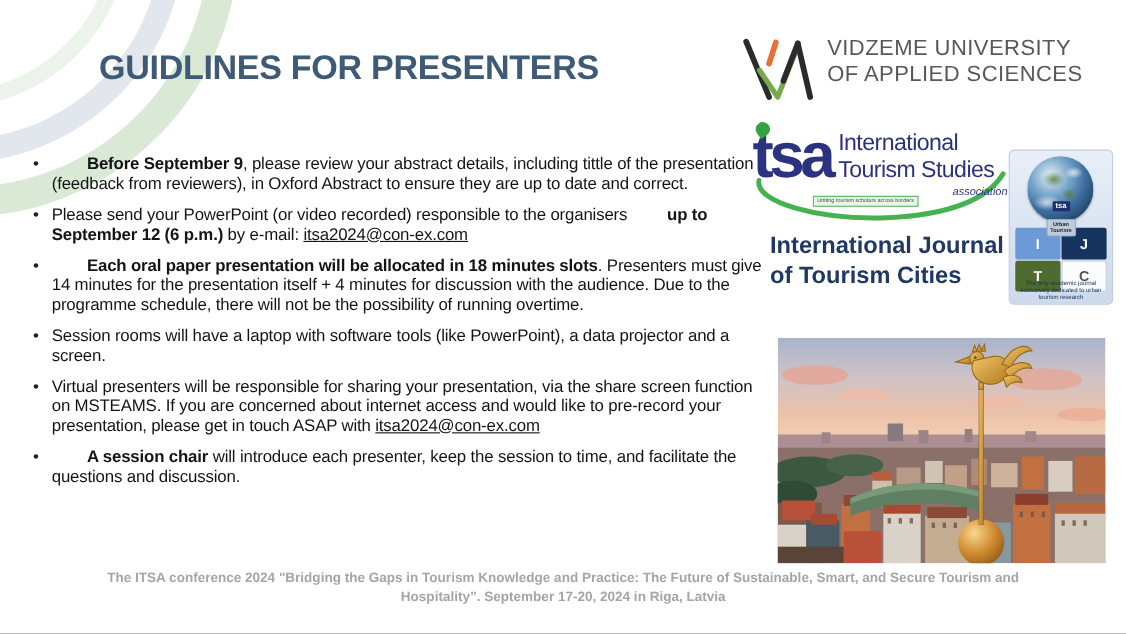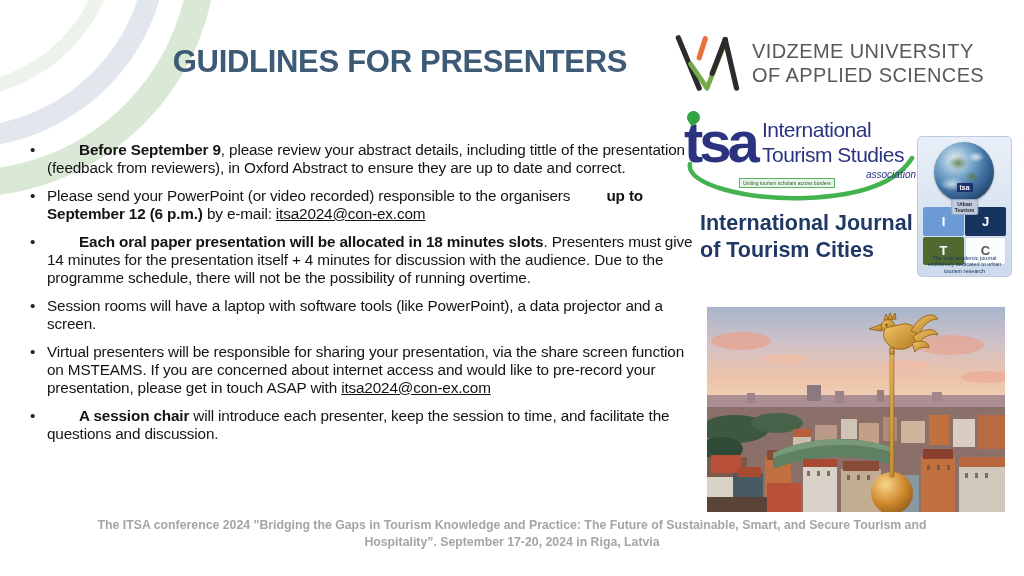--- a/index.html
+++ b/index.html
@@ -8,26 +8,26 @@
     overflow:hidden;font-family:"Liberation Sans",sans-serif;
     margin:0 auto;
   }
   
   .arc{position:absolute;border-radius:50%;pointer-events:none;}
   .arc1{width:446px;height:446px;border:27px solid rgba(168,199,158,.42);top:-303px;left:-283px;}
   .arc2{width:372px;height:372px;border:21px solid rgba(157,176,196,.30);top:-266px;left:-246px;}
   .arc3{width:300px;height:300px;border:14px solid rgba(168,199,158,.22);top:-230px;left:-210px;}
 
   .title{
-    position:absolute;left:90px;top:44px;width:620px;text-align:center;
+    position:absolute;left:90px;top:44px;width:620px;
     font-size:31px;font-weight:bold;color:#3d5a77;letter-spacing:-.3px;
   }
 
   
-  .via{position:absolute;left:674px;top:32px;display:flex;align-items:center;}
+  .via{position:absolute;left:674px;top:32px;display:flex;}
   .via-text{margin-left:12px;color:#57585a;font-size:20px;line-height:24px;letter-spacing:.4px;}
 
   
   .bullets{position:absolute;left:47px;top:141px;width:648px;margin:0;padding:0;list-style:none;
     font-size:15.3px;line-height:17.6px;color:#141414;letter-spacing:-.15px;}
   .bullets li{position:relative;margin-bottom:11px;}
   .bullets li::before{content:"•";position:absolute;left:-17px;top:0;color:#222;}
   .bullets b{font-weight:bold;margin-left:32px;}
   .u{text-decoration:underline;color:inherit;}
 

